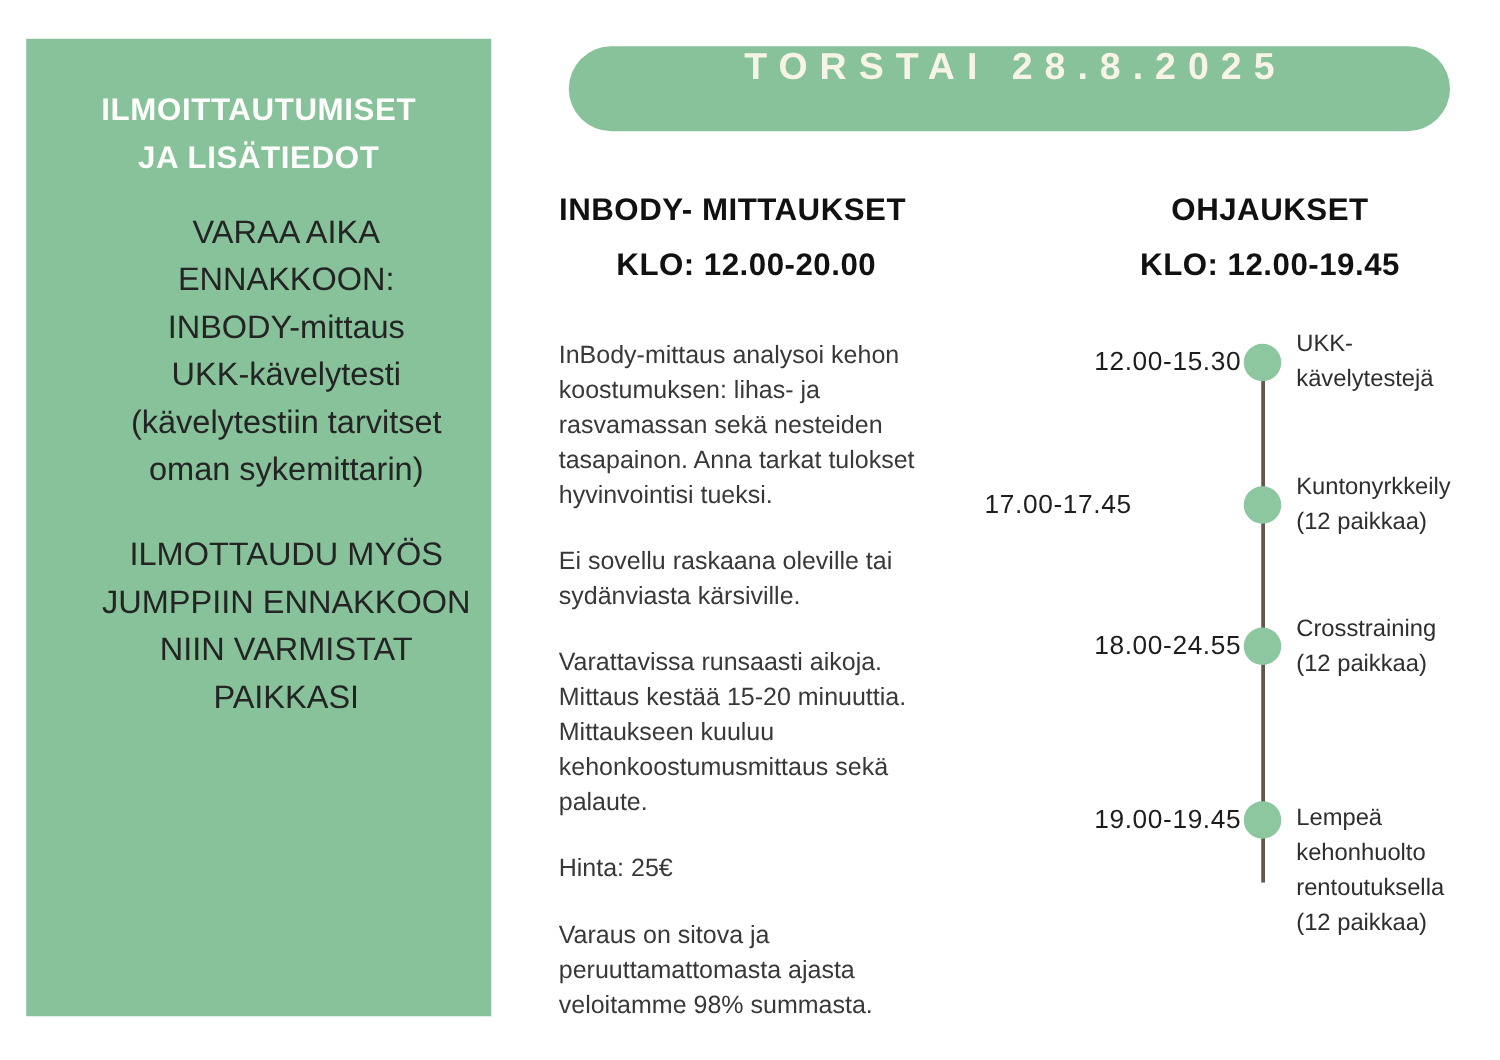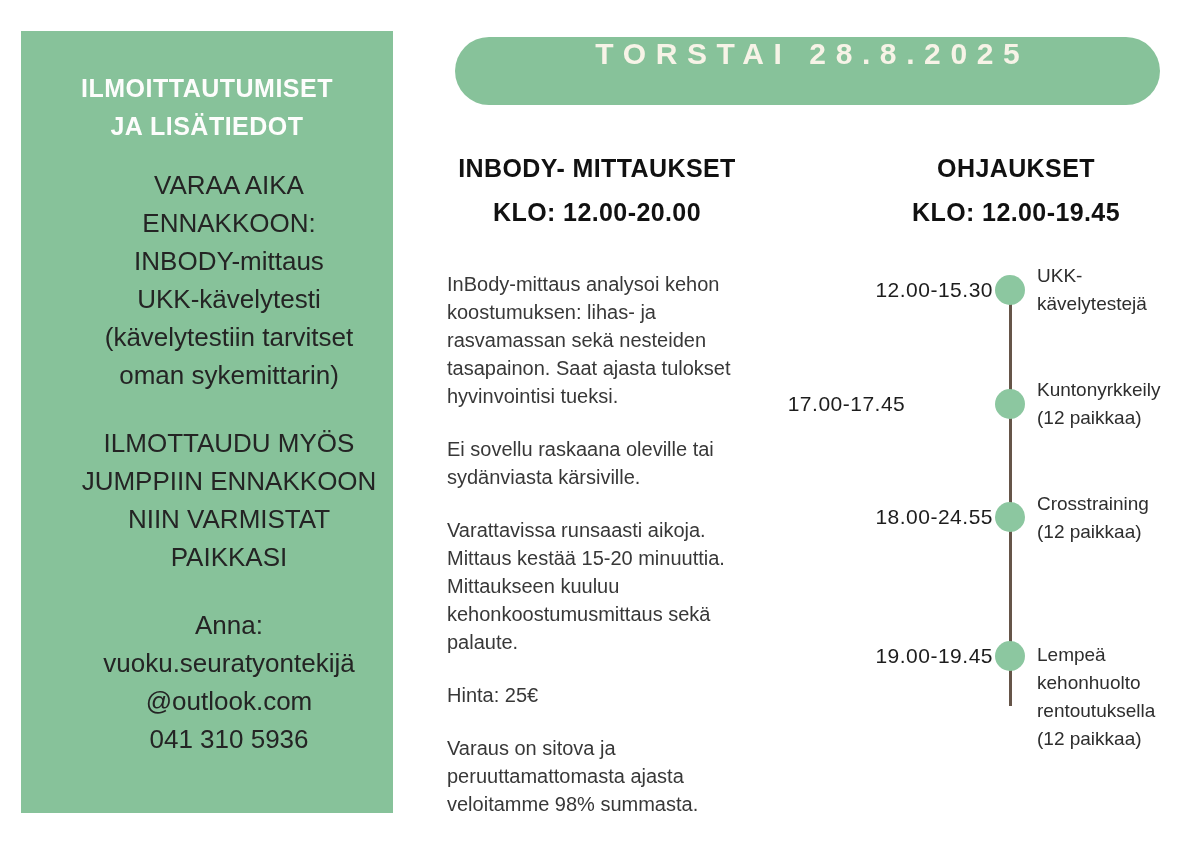--- a/index.html
+++ b/index.html
@@ -65,21 +65,21 @@
     position: absolute;
     width: 300px;
     text-align: center;
     color: #111111;
     font-weight: bold;
     font-size: 25px;
     line-height: 32px;
     letter-spacing: 0.4px;
     white-space: nowrap;
   }
-  .inbody-title   { left: 447px; top: 152px; }
+  .inbody-title   { left: 436px; top: 152px; }
   .inbody-time    { left: 447px; top: 196px; }
   .ohjaukset-title{ left: 866px; top: 152px; }
   .ohjaukset-time { left: 866px; top: 196px; }
 
   
   .inbody-body {
     position: absolute;
     left: 447px; top: 270px;
     width: 330px;
   }
@@ -149,38 +149,34 @@
     <div class="sidebar-block">VARAA AIKA
 ENNAKKOON:
 INBODY-mittaus
 UKK-kävelytesti
 (kävelytestiin tarvitset
 oman sykemittarin)</div>
     <div class="sidebar-block">ILMOTTAUDU MYÖS
 JUMPPIIN ENNAKKOON
 NIIN VARMISTAT
 PAIKKASI</div>
-    <div class="sidebar-block">Anna:
-vuoku.seuratyontekijä
-@outlook.com
-041 310 5936</div>
   </div>
 
   <div class="date-pill">
     <div class="date-pill-text">TORSTAI 28.8.2025</div>
   </div>
 
   <div class="col-heading inbody-title">INBODY- MITTAUKSET</div>
   <div class="col-heading inbody-time">KLO: 12.00-20.00</div>
 
   <div class="inbody-body">
     <p>InBody-mittaus analysoi kehon
 koostumuksen: lihas- ja
 rasvamassan sekä nesteiden
-tasapainon. Saat ajasta tulokset
+tasapainon. Anna tarkat tulokset
 hyvinvointisi tueksi.</p>
     <p>Ei sovellu raskaana oleville tai
 sydänviasta kärsiville.</p>
     <p>Varattavissa runsaasti aikoja.
 Mittaus kestää 15-20 minuuttia.
 Mittaukseen kuuluu
 kehonkoostumusmittaus sekä
 palaute.</p>
     <p>Hinta: 25€</p>
     <p>Varaus on sitova ja

